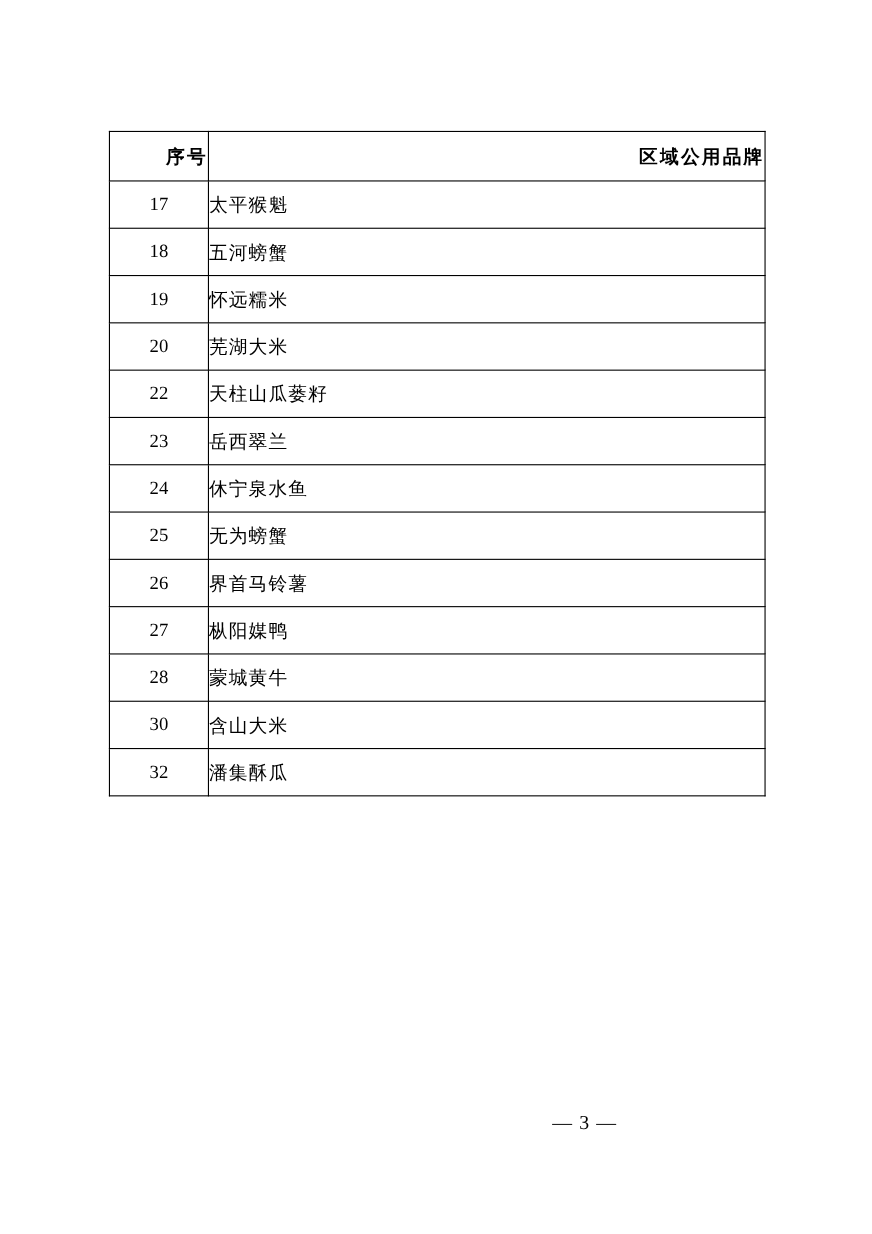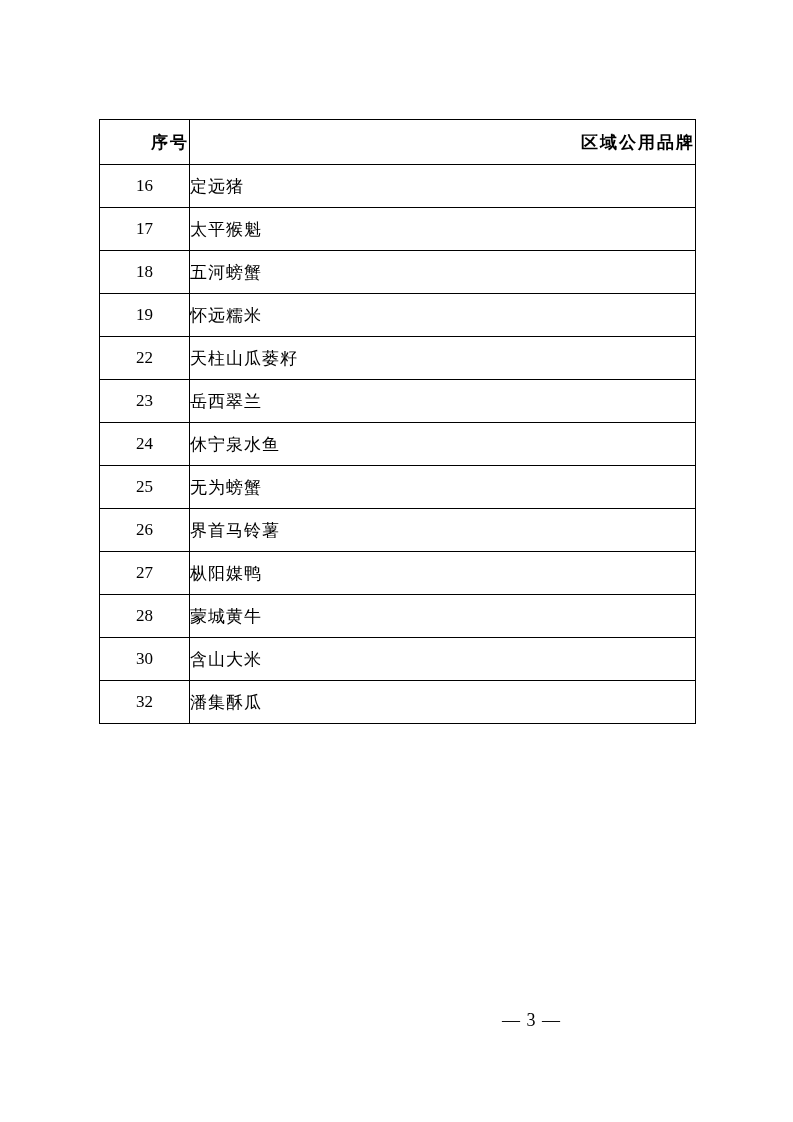--- a/index.html
+++ b/index.html
@@ -89,34 +89,34 @@
         <col class="col-brand">
       </colgroup>
       <thead>
         <tr>
           <th class="head-cell">序号</th>
           <th class="head-cell">区域公用品牌</th>
         </tr>
       </thead>
       <tbody>
         <tr>
-          <td class="idx-cell">16</td>
-          <td class="brand-cell">定远猪</td>
-        </tr>
-        <tr>
           <td class="idx-cell">17</td>
           <td class="brand-cell">太平猴魁</td>
         </tr>
         <tr>
           <td class="idx-cell">18</td>
           <td class="brand-cell">五河螃蟹</td>
         </tr>
         <tr>
           <td class="idx-cell">19</td>
           <td class="brand-cell">怀远糯米</td>
+        </tr>
+        <tr>
+          <td class="idx-cell">20</td>
+          <td class="brand-cell">芜湖大米</td>
         </tr>
         <tr>
           <td class="idx-cell">22</td>
           <td class="brand-cell">天柱山瓜蒌籽</td>
         </tr>
         <tr>
           <td class="idx-cell">23</td>
           <td class="brand-cell">岳西翠兰</td>
         </tr>
         <tr>

